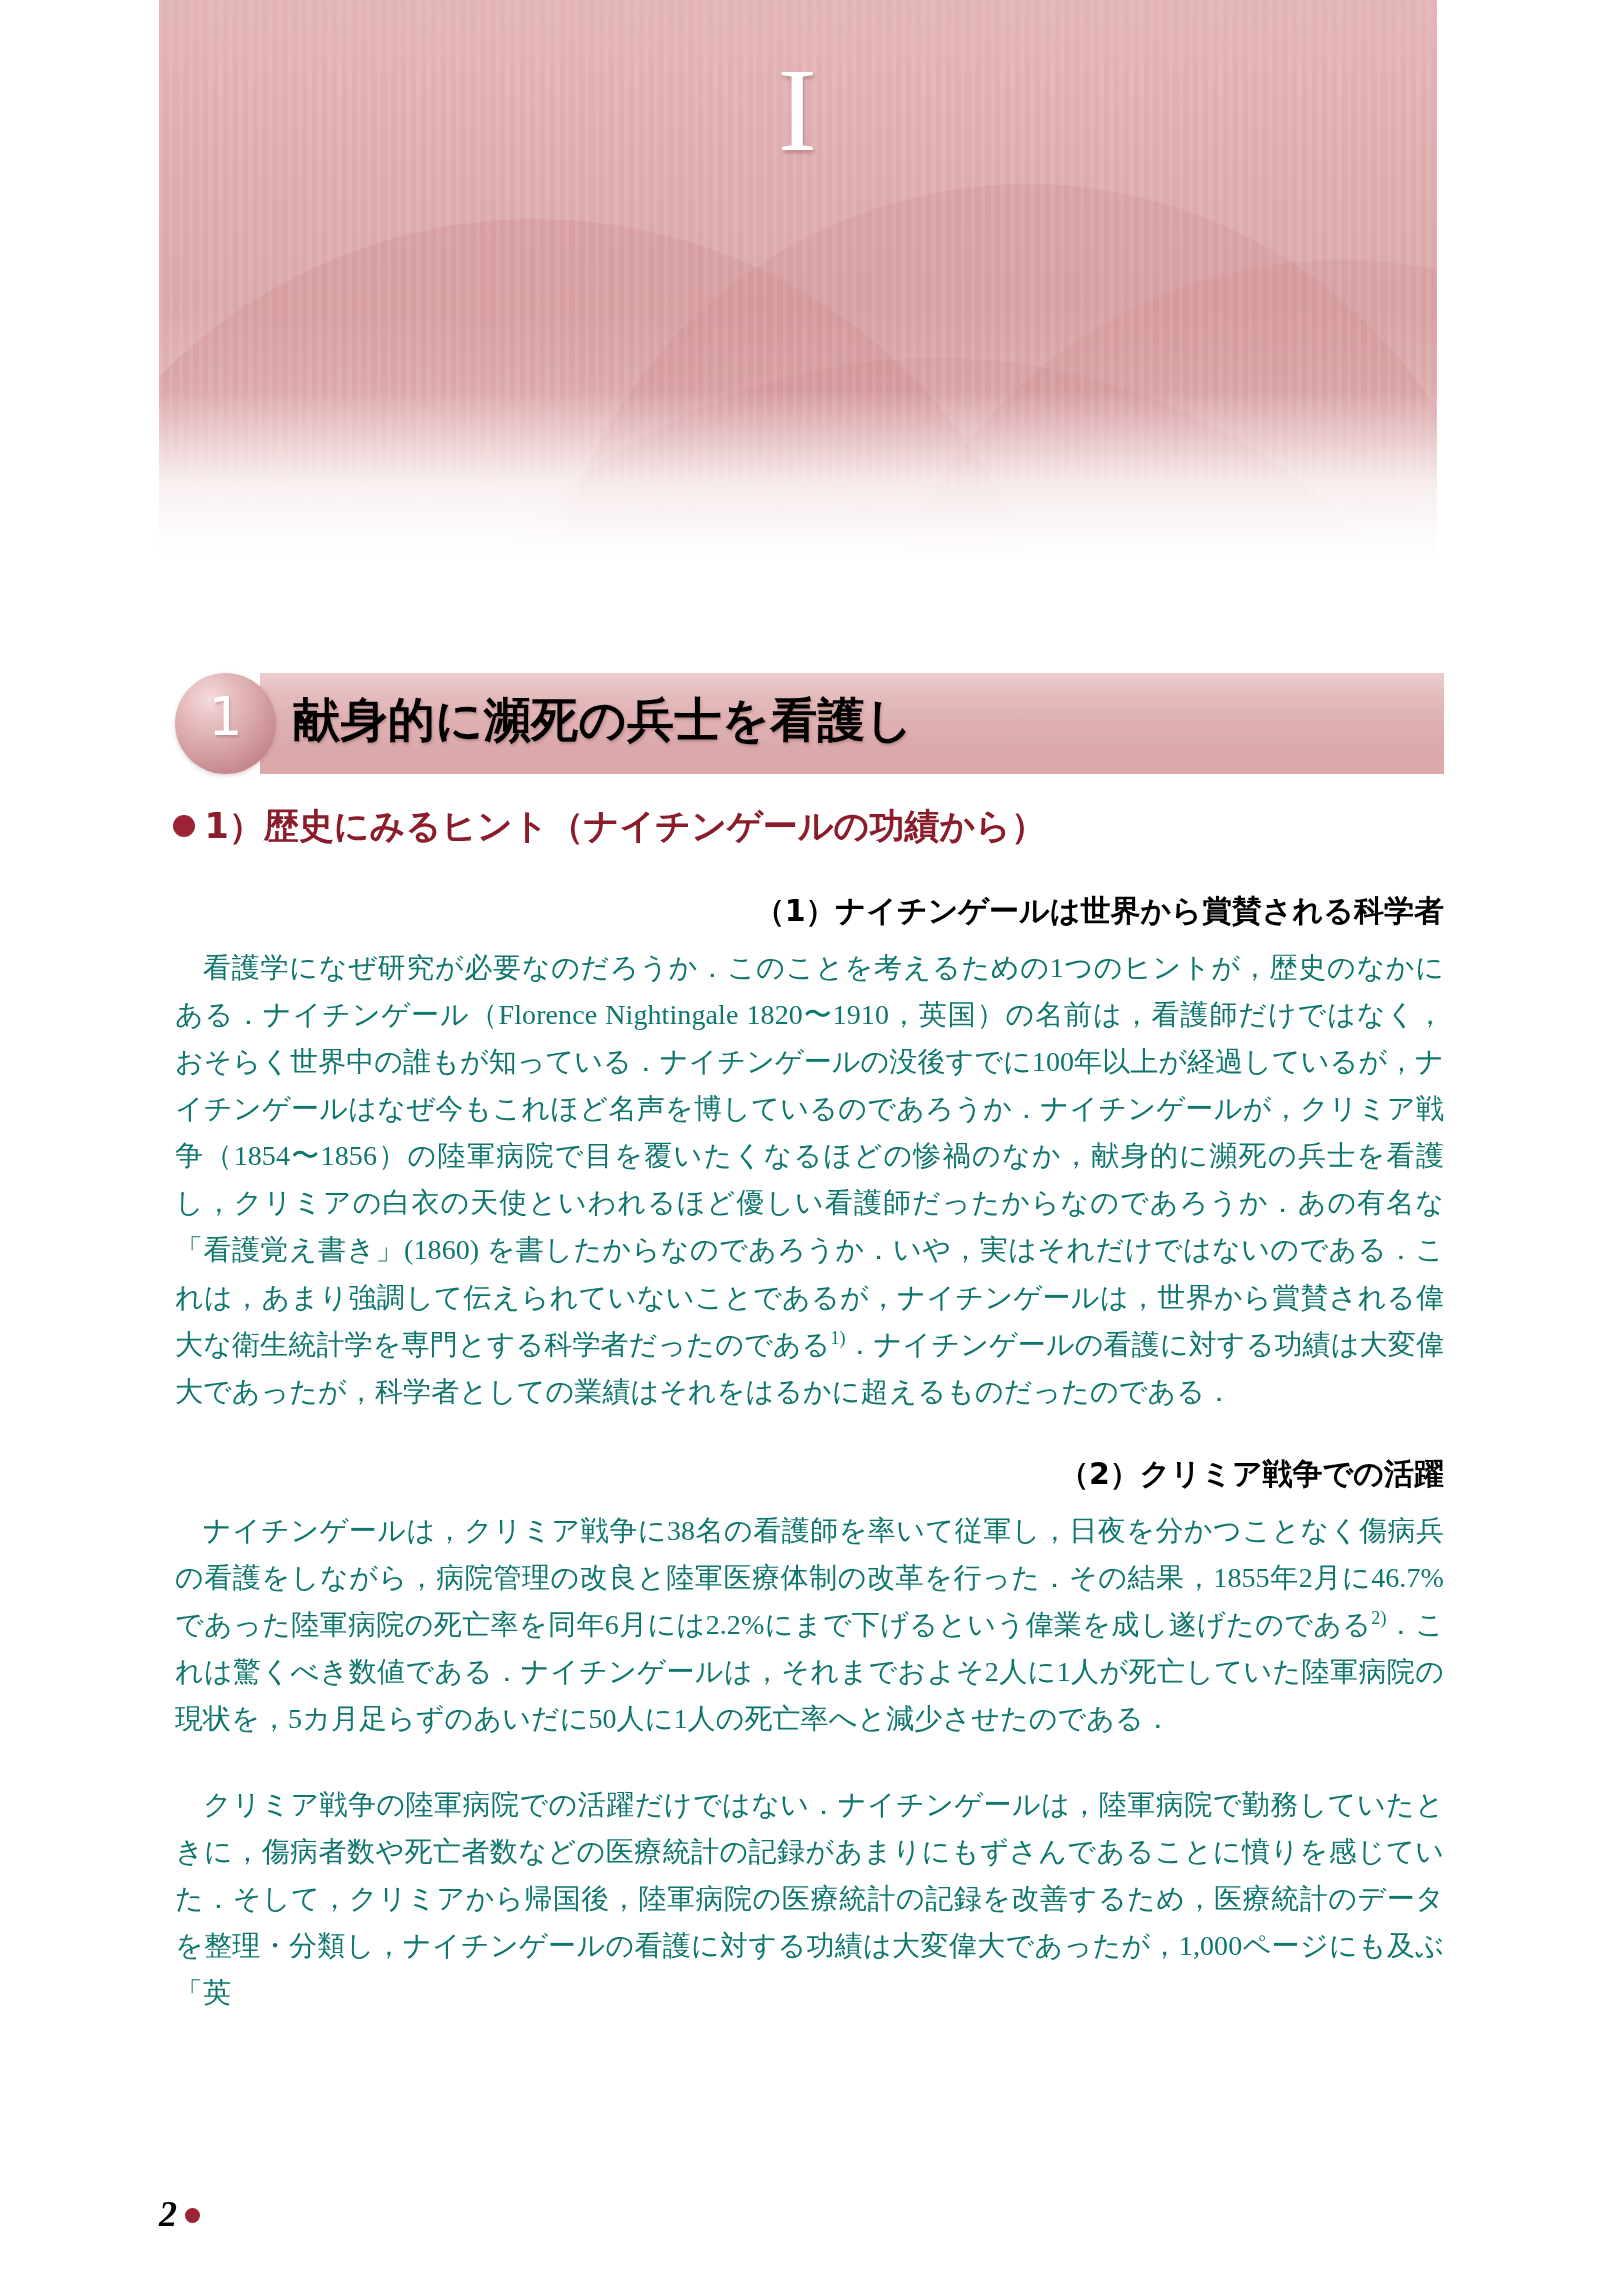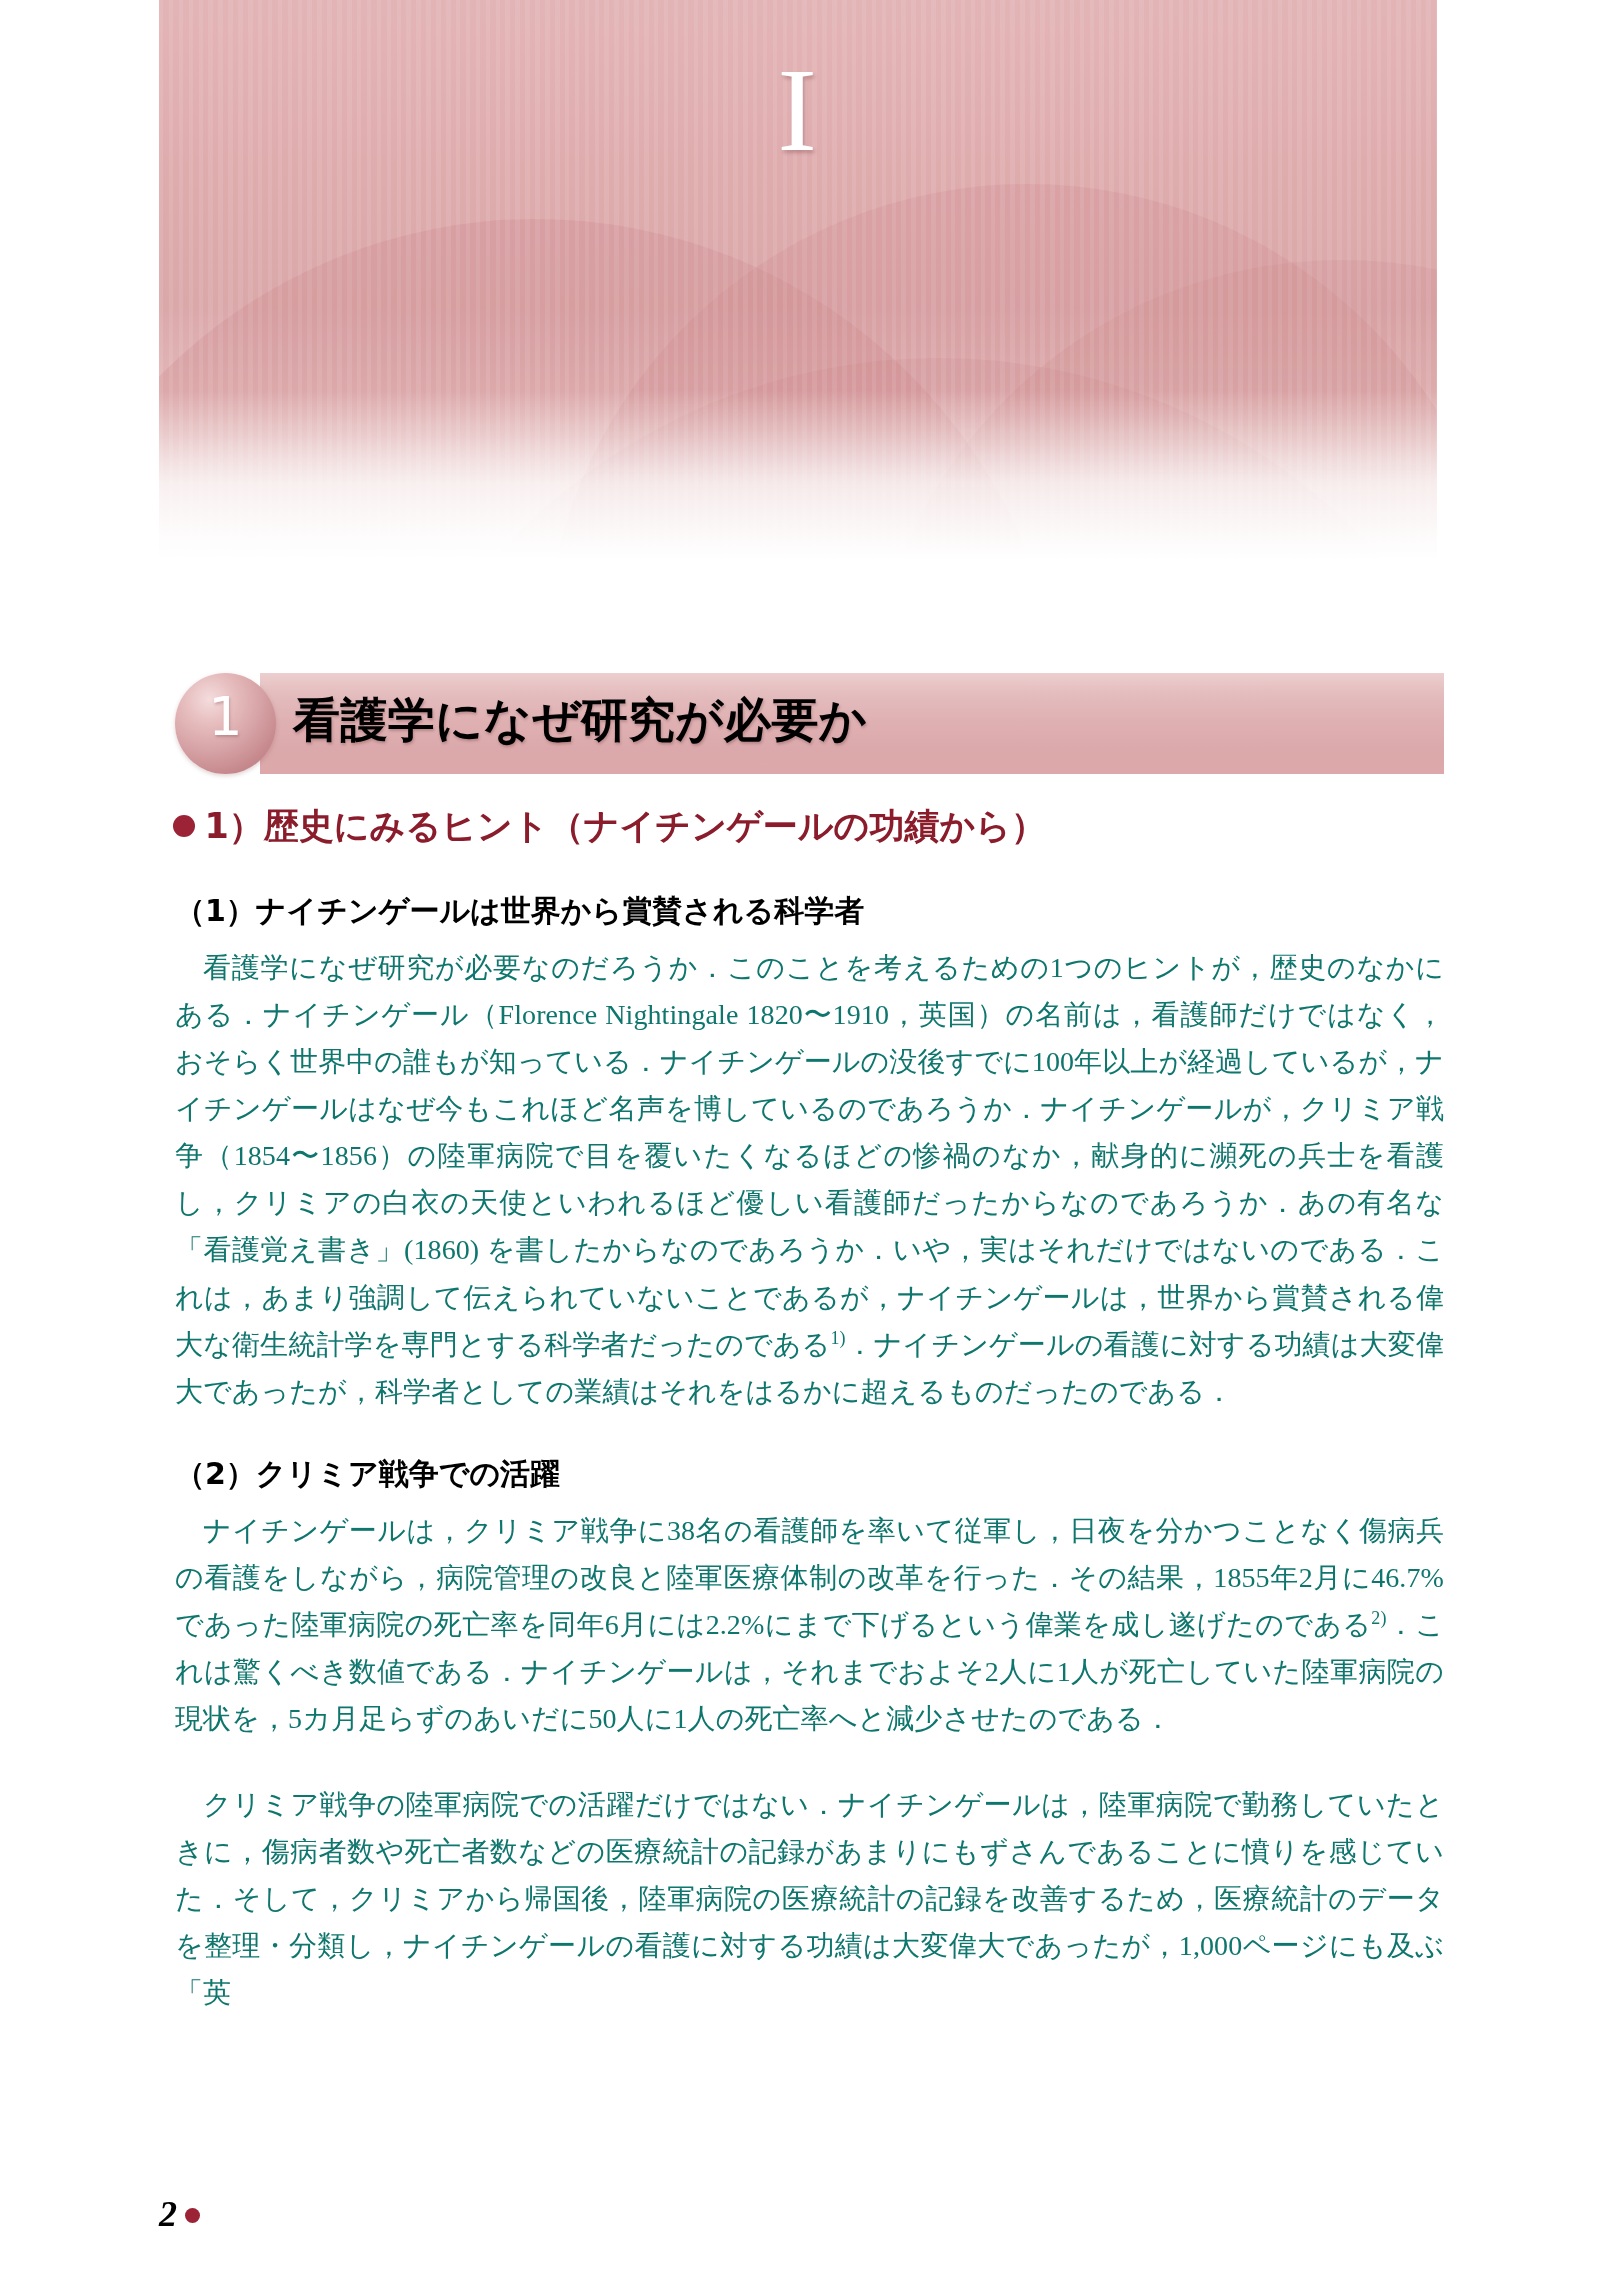--- a/index.html
+++ b/index.html
@@ -179,20 +179,21 @@
     top: 891px;
     width: 1269px;
   }
   .sub-heading {
     font-family: "DejaVu Sans", "Liberation Sans", sans-serif;
     font-weight: bold;
     font-size: 30px;
     line-height: 1.3;
     color: #000000;
     margin: 0 0 14.3px 0;
+    text-align: right;
   }
   .body-para {
     font-family: "Liberation Serif", "DejaVu Serif", serif;
     font-size: 28px;
     line-height: 1.68;
     color: #0f766e;
     margin: 0;
     text-align: justify;
     text-justify: inter-character;
     text-indent: 28px;
@@ -242,21 +243,21 @@
   <div class="banner-stripes"></div>
   <div class="banner-fade"></div>
   <div class="roman-numeral">I</div>
 </div>
 
 <div class="section-bar">
   <div class="section-bar-bg"></div>
   <div class="section-number-badge">
     <span>1</span>
   </div>
-  <div class="section-title">看護学になぜ研究が必要か</div>
+  <div class="section-title">献身的に瀕死の兵士を看護し</div>
 </div>
 
 <div class="subsection-heading">
   <span class="subsection-bullet"></span>
   <span>1）歴史にみるヒント（ナイチンゲールの功績から）</span>
 </div>
 
 <div class="content">
 
   <h3 class="sub-heading">（1）ナイチンゲールは世界から賞賛される科学者</h3>

